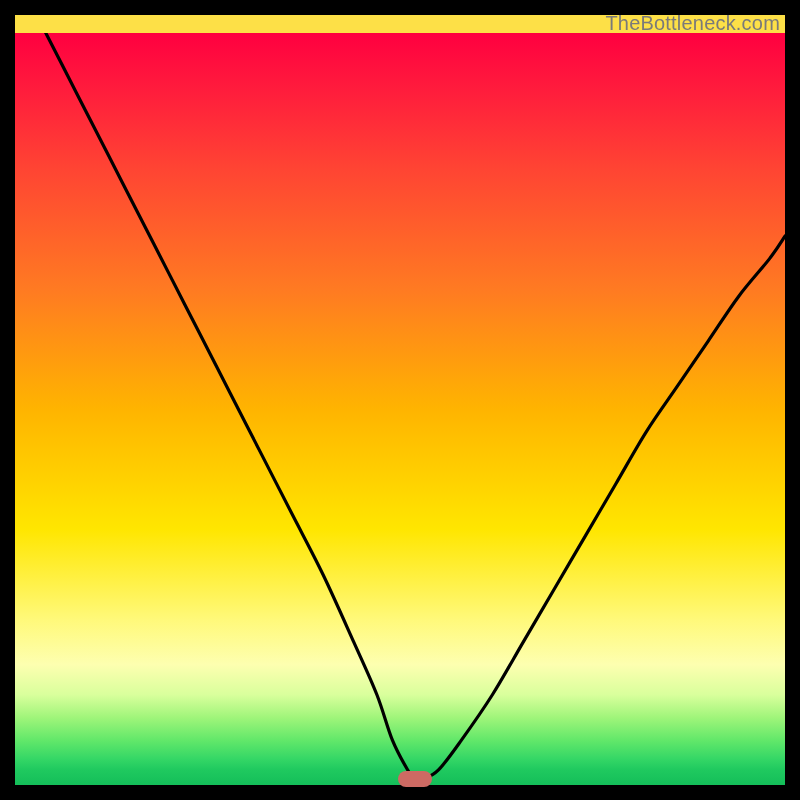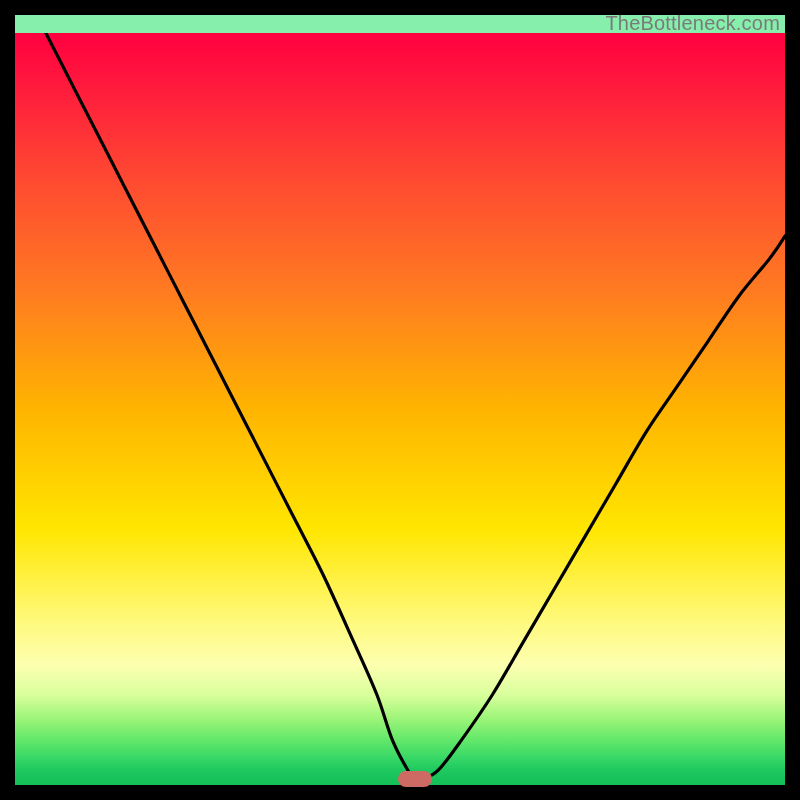--- a/index.html
+++ b/index.html
@@ -10,21 +10,21 @@
     background: #000;
     overflow: hidden;
     font-family: Arial, Helvetica, sans-serif;
   }
   .frame {
     position: absolute;
     left: 15px;
     top: 15px;
     width: 770px;
     height: 770px;
-    background: #86efac;
+    background: #fde047;
   }
   .plot-area {
     position: absolute;
     left: 0;
     top: 18px;
     width: 770px;
     height: 752px;
   }
   .gradient {
     position: absolute;

